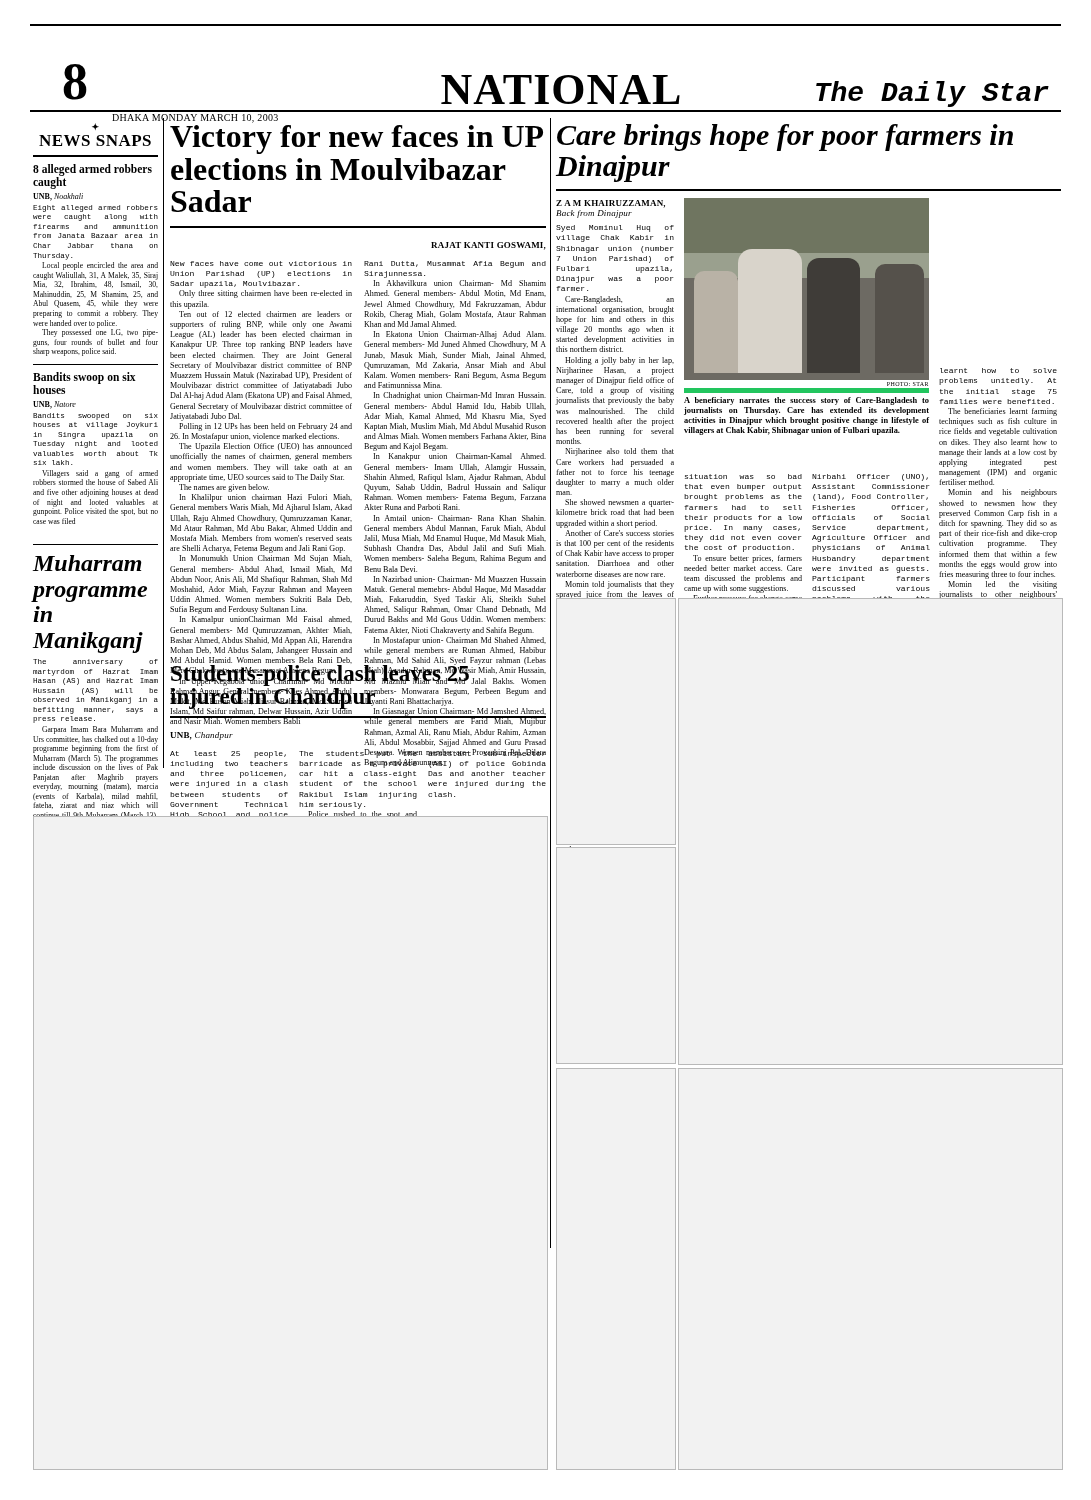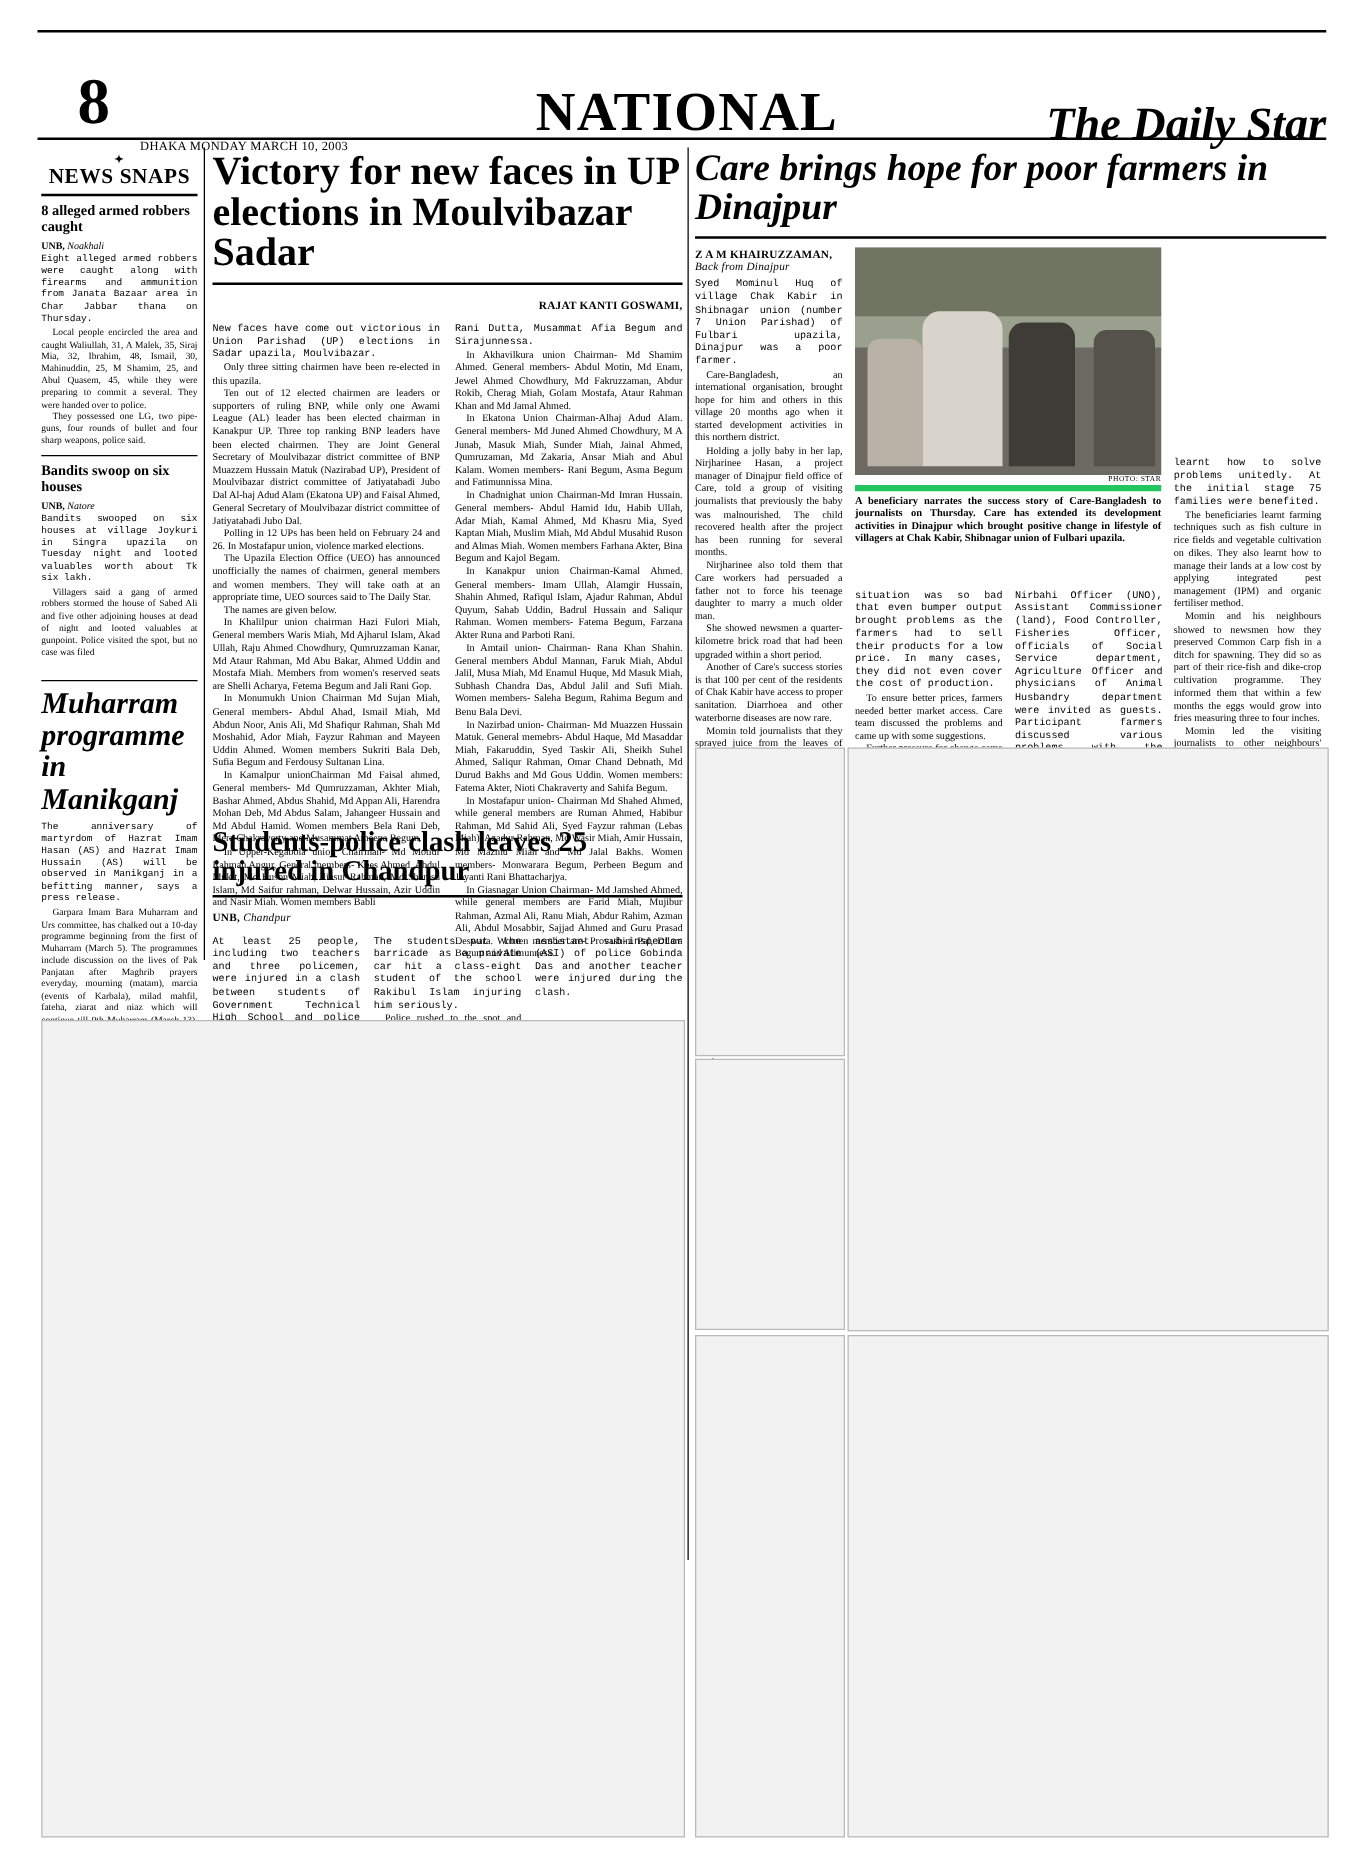--- a/index.html
+++ b/index.html
@@ -25,28 +25,28 @@
   .pagenum{
     position:absolute;left:32px;top:30px;
     font-family:"Liberation Serif", serif;
     font-size:52px;font-weight:bold;line-height:52px;
   }
   .dateline{
     position:absolute;left:82px;top:86px;
     font-size:10px;font-variant:small-caps;letter-spacing:.3px;
   }
   .section-title{
-    position:absolute;left:4px;top:38px;width:1031px;text-align:center;
+    position:absolute;left:16px;top:38px;width:1031px;text-align:center;
     font-family:"Liberation Serif", serif;
     font-size:44px;font-weight:bold;letter-spacing:1px;
   }
   .nameplate{
-    position:absolute;right:0;top:52px;
-    font-family:Liberation Serif, serif;
-    font-style:italic;font-size:37px;font-weight:bold;
+    position:absolute;right:12px;top:52px;
+    font-family:Liberation Mono, monospace;
+    font-style:italic;font-size:28px;font-weight:bold;
   }
   .rule-under-mast{
     position:absolute;left:30px;top:110px;width:1031px;height:2px;background:#000;
   }
   .hl{
     font-family:"Liberation Serif", serif;
     font-weight:bold;line-height:1.02;
   }
   .byline{
     font-size:9px;font-weight:bold;font-variant:small-caps;letter-spacing:.2px;
@@ -145,21 +145,21 @@
     </div>
     <div class="snaps-rule"></div>
 
     <div>
       <div class="snaps-item-title">8 alleged armed robbers caught</div>
       <div class="snaps-byline">
         <span>UNB,</span>
         <i>Noakhali</i>
       </div>
       <p class="body first">Eight alleged armed robbers were caught along with firearms and ammunition from Janata Bazaar area in Char Jabbar thana on Thursday.</p>
-      <p class="body">Local people encircled the area and caught Waliullah, 31, A Malek, 35, Siraj Mia, 32, Ibrahim, 48, Ismail, 30, Mahinuddin, 25, M Shamim, 25, and Abul Quasem, 45, while they were preparing to commit a several. They were handed over to police.</p>
+      <p class="body">Local people encircled the area and caught Waliullah, 31, A Malek, 35, Siraj Mia, 32, Ibrahim, 48, Ismail, 30, Mahinuddin, 25, M Shamim, 25, and Abul Quasem, 45, while they were preparing to commit a robbery. They were handed over to police.</p>
       <p class="body">They possessed one LG, two pipe-guns, four rounds of bullet and four sharp weapons, police said.</p>
     </div>
 
     <div class="snaps-sep"></div>
 
     <div>
       <div class="snaps-item-title">Bandits swoop on six houses</div>
       <div class="snaps-byline">
         <span>UNB,</span>
         <i>Natore</i>

